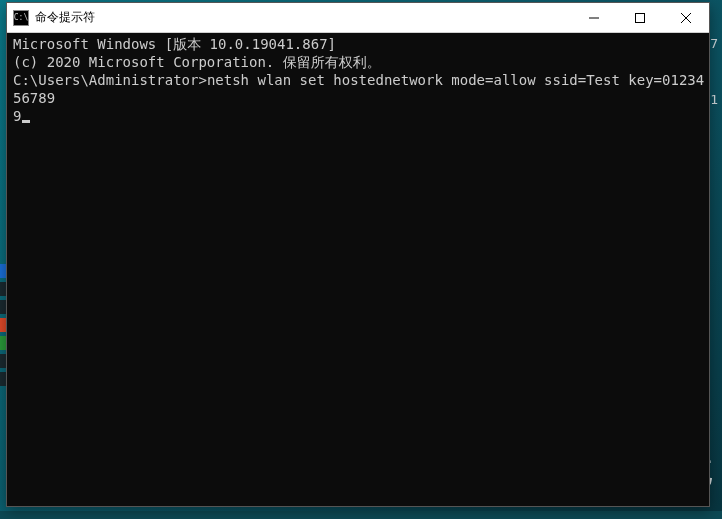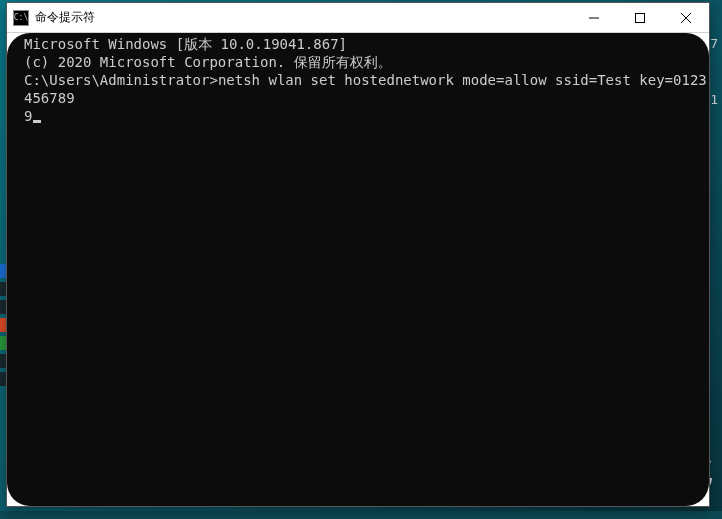--- a/index.html
+++ b/index.html
@@ -123,26 +123,25 @@
   }
   .win-btn svg { width: 10px; height: 10px; }
 
   .terminal {
     flex: 1;
     background: #0c0c0c;
     color: #cccccc;
     font-family: "NSimSun", "SimSun", Consolas, monospace;
     font-size: 14px;
     line-height: 18px;
-    padding: 2px 0 2px 17px;
+    padding: 2px 0 2px 6px;
     overflow: hidden;
     position: relative;
     white-space: pre-wrap;
     word-break: break-all;
-    border-radius: 23px;
   }
   .term-line { display: block; }
   .cursor {
     display: inline-block;
     width: 8px;
     height: 3px;
     background: #cccccc;
     vertical-align: baseline;
     margin-left: 1px;
     position: relative;

